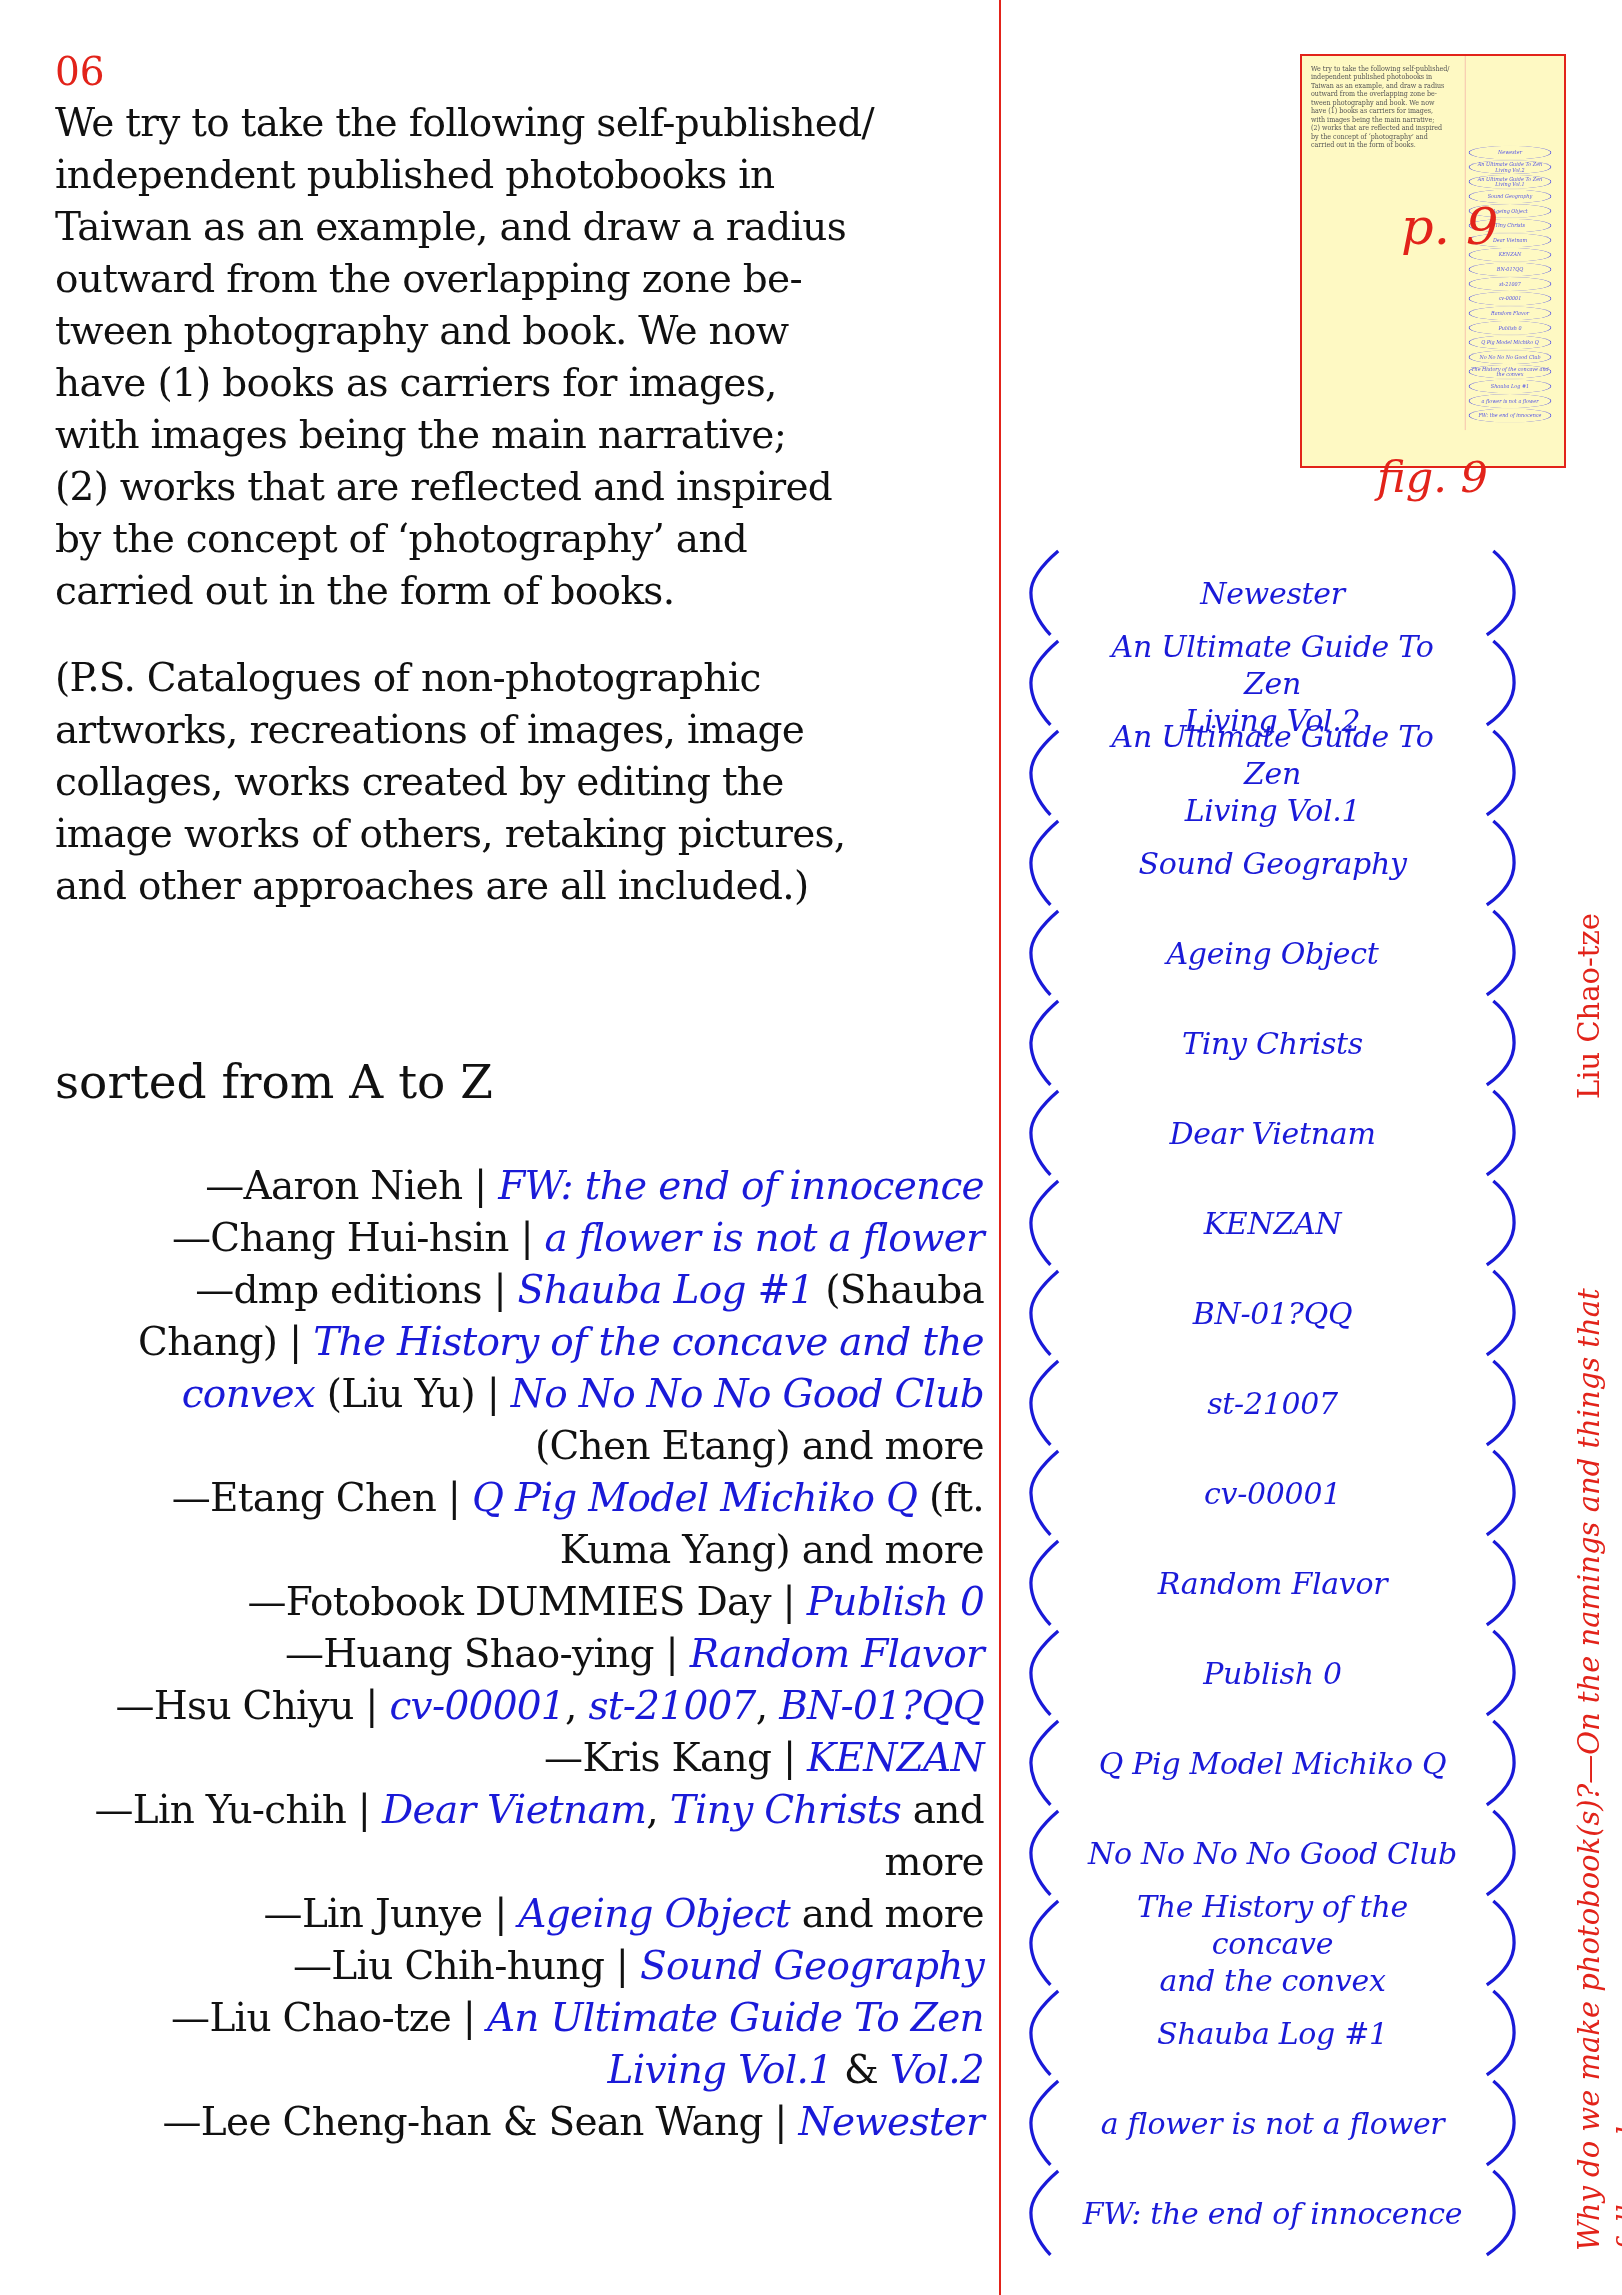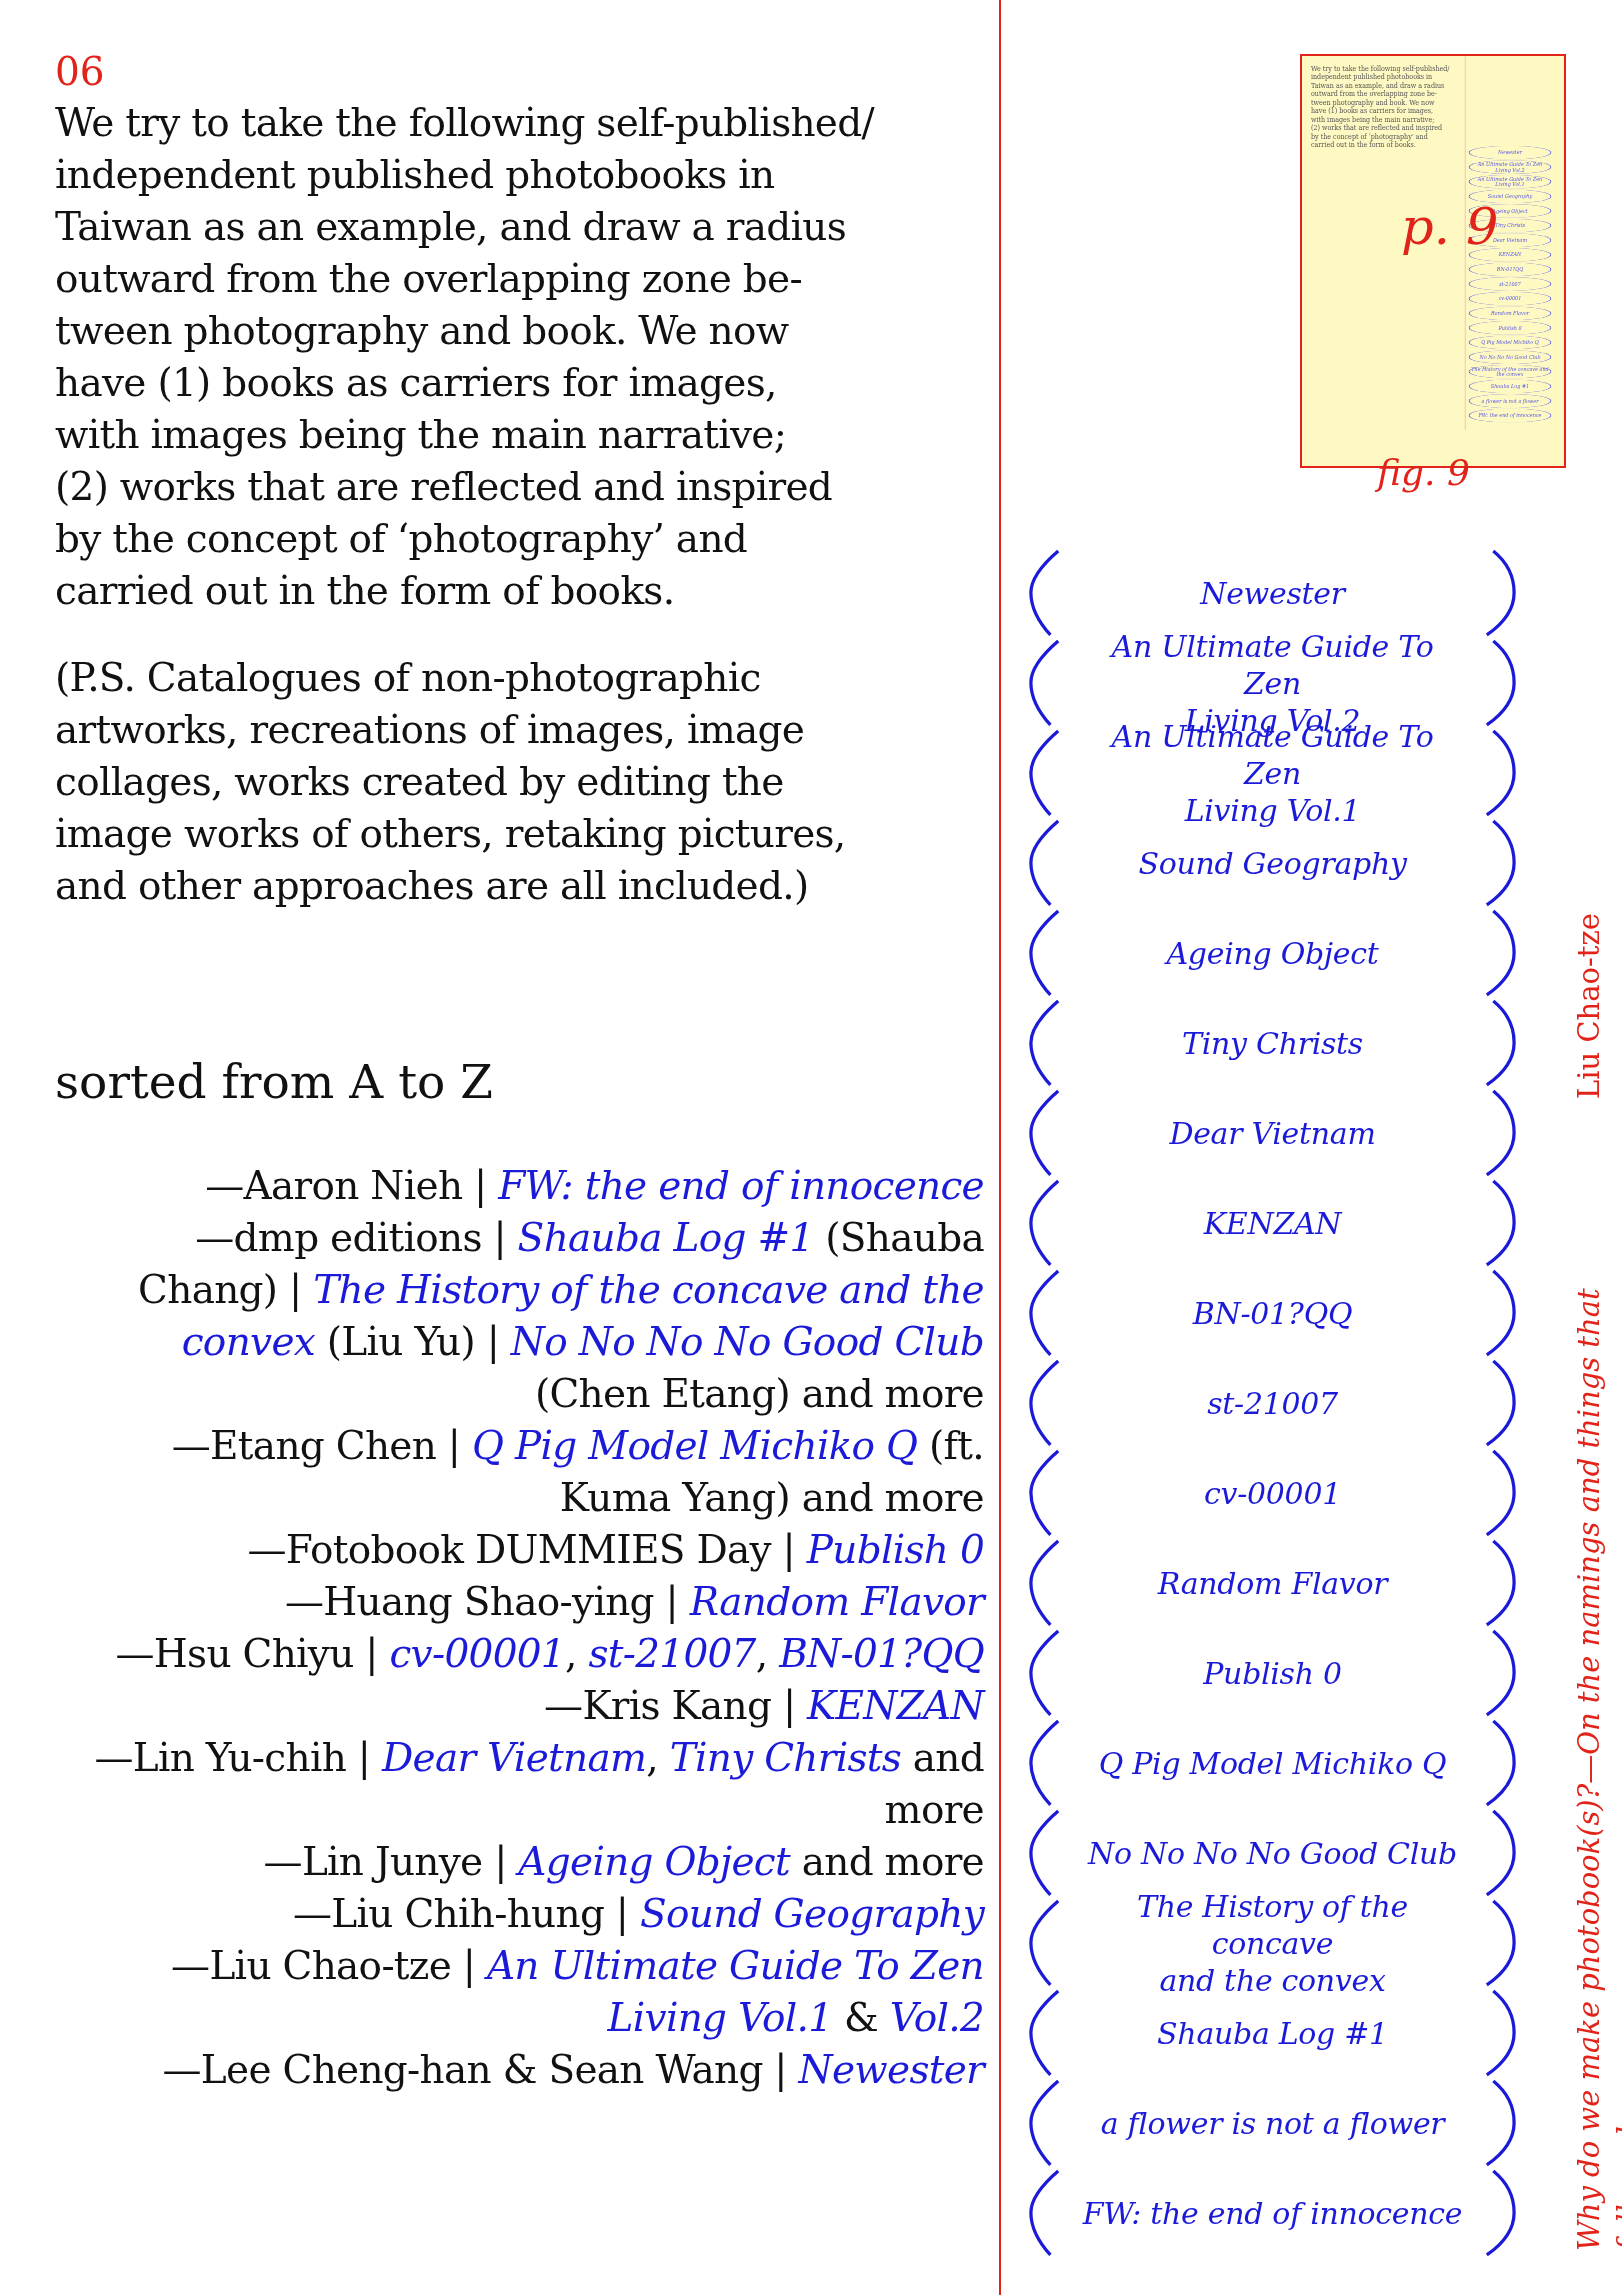--- a/index.html
+++ b/index.html
@@ -22,21 +22,21 @@
   .thumb-inner { position: absolute; left: 0; top: 0; width: 1623px; height: 2295px;
                  transform: scale(0.163); transform-origin: 0 0; }
   .thumb-inner .t-text { position: absolute; left: 55px; top: 52px; width: 916px; color: #555;
                          font-size: 39px; line-height: 52px; white-space: pre-line; }
   .thumb-inner .t-div { position: absolute; left: 999px; top: 0; width: 3.9px; height: 2295px; background: #f2a6a2; }
   .thumb-inner .t-pill { position: absolute; left: 1021px; width: 510px; height: 85px;
                          border-left: 6.5px solid #4a4ae8; border-right: 6.5px solid #4a4ae8; border-radius: 50%/50%;
                          box-sizing: border-box; color: #5555e6; font-style: italic; font-size: 30px;
                          display: flex; align-items: center; justify-content: center; text-align: center; }
   .thumb-overlay { position: absolute; left: 99px; top: 141px; font-size: 51px; color: #e2231a; font-style: italic; font-family: "DejaVu Serif", serif; }
-  .fig-caption { position: absolute; left: 1377px; top: 452px; font-size: 36px; color: #e2231a; font-style: italic; }
+  .fig-caption { position: absolute; left: 1377px; top: 452px; font-size: 43px; color: #e2231a; font-style: italic; }
 
   .bracket-list { position: absolute; left: 1027px; top: 548px; width: 491px; }
   .bracket-item { position: relative; height: 90px; display: flex; align-items: center; justify-content: center; }
   .bracket-item svg { position: absolute; top: 0; height: 90px; width: 39px; }
   .bracket-item .lb { left: 0; }
   .bracket-item .rb { right: 0; }
   .bracket-label { color: #1a1ad8; font-style: italic; font-size: 30px; line-height: 37px; text-align: center;
                    width: 380px; letter-spacing: -0.3px; white-space: pre-line; }
 
   .vertical-text { position: absolute; left: 1570px; width: 52px; color: #e2231a; writing-mode: vertical-rl; transform: rotate(180deg); }
@@ -62,20 +62,21 @@
 by the concept of ‘photography’ and
 carried out in the form of books.</p>
     <p class="ps">(P.S. Catalogues of non-photographic
 artworks, recreations of images, image
 collages, works created by editing the
 image works of others, retaking pictures,
 and other approaches are all included.)</p>
     <div class="sorted-label">sorted from A to Z</div>
     <ul class="entries">
       <li class="entry"><span>—Aaron Nieh | </span><span class="title">FW: the end of innocence</span></li>
+      <li class="entry"><span>—Chang Hui-hsin | </span><span class="title">a flower is not a flower</span></li>
       <li class="entry"><span>—dmp editions | </span><span class="title">Shauba Log #1</span><span> (Shauba Chang) | </span><span class="title">The History of the concave and the convex</span><span> (Liu Yu) | </span><span class="title">No No No No Good Club</span><span> (Chen Etang) and more</span></li>
       <li class="entry"><span>—Etang Chen | </span><span class="title">Q Pig Model Michiko Q</span><span> (ft. Kuma Yang) and more</span></li>
       <li class="entry"><span>—Fotobook DUMMIES Day | </span><span class="title">Publish 0</span></li>
       <li class="entry"><span>—Huang Shao-ying | </span><span class="title">Random Flavor</span></li>
       <li class="entry"><span>—Hsu Chiyu | </span><span class="title">cv-00001</span><span>, </span><span class="title">st-21007</span><span>, </span><span class="title">BN-01?QQ</span></li>
       <li class="entry"><span>—Kris Kang | </span><span class="title">KENZAN</span></li>
       <li class="entry"><span>—Lin Yu-chih | </span><span class="title">Dear Vietnam</span><span>, </span><span class="title">Tiny Christs</span><span> and more</span></li>
       <li class="entry"><span>—Lin Junye | </span><span class="title">Ageing Object</span><span> and more</span></li>
       <li class="entry"><span>—Liu Chih-hung | </span><span class="title">Sound Geography</span></li>
       <li class="entry"><span>—Liu Chao-tze | </span><span class="title">An Ultimate Guide To Zen Living Vol.1</span><span> &amp; </span><span class="title">Vol.2</span></li>

